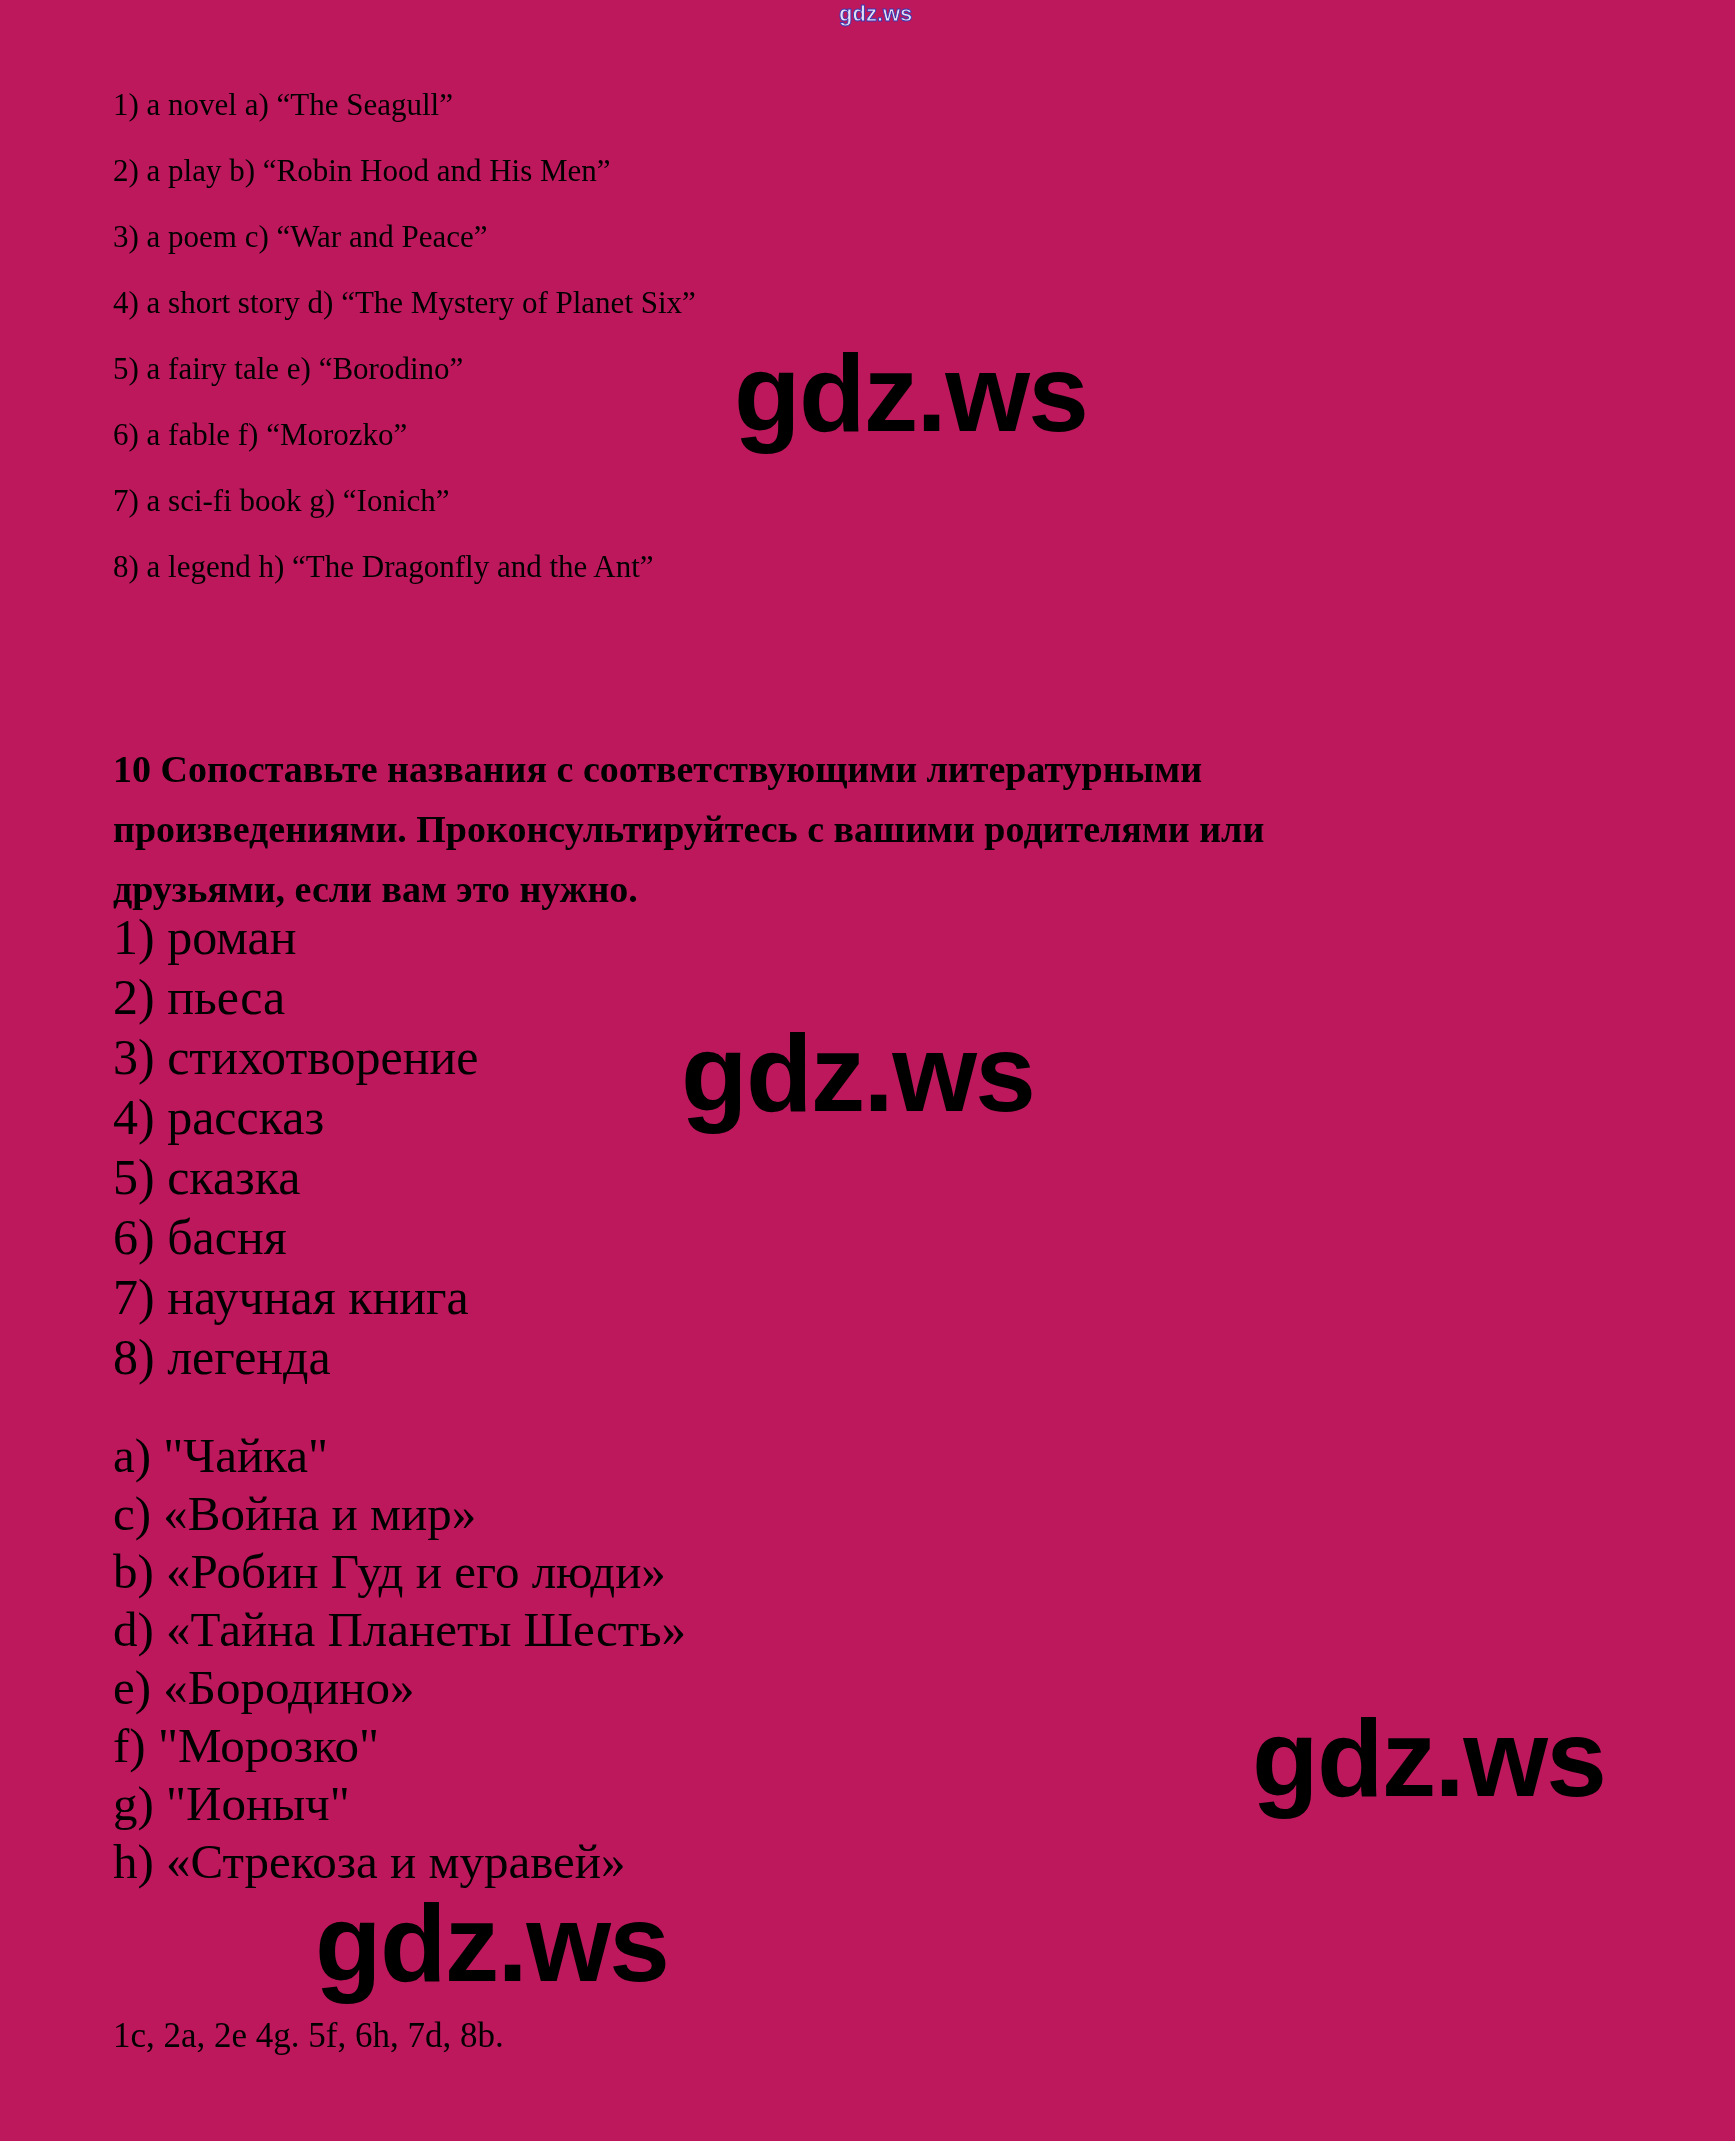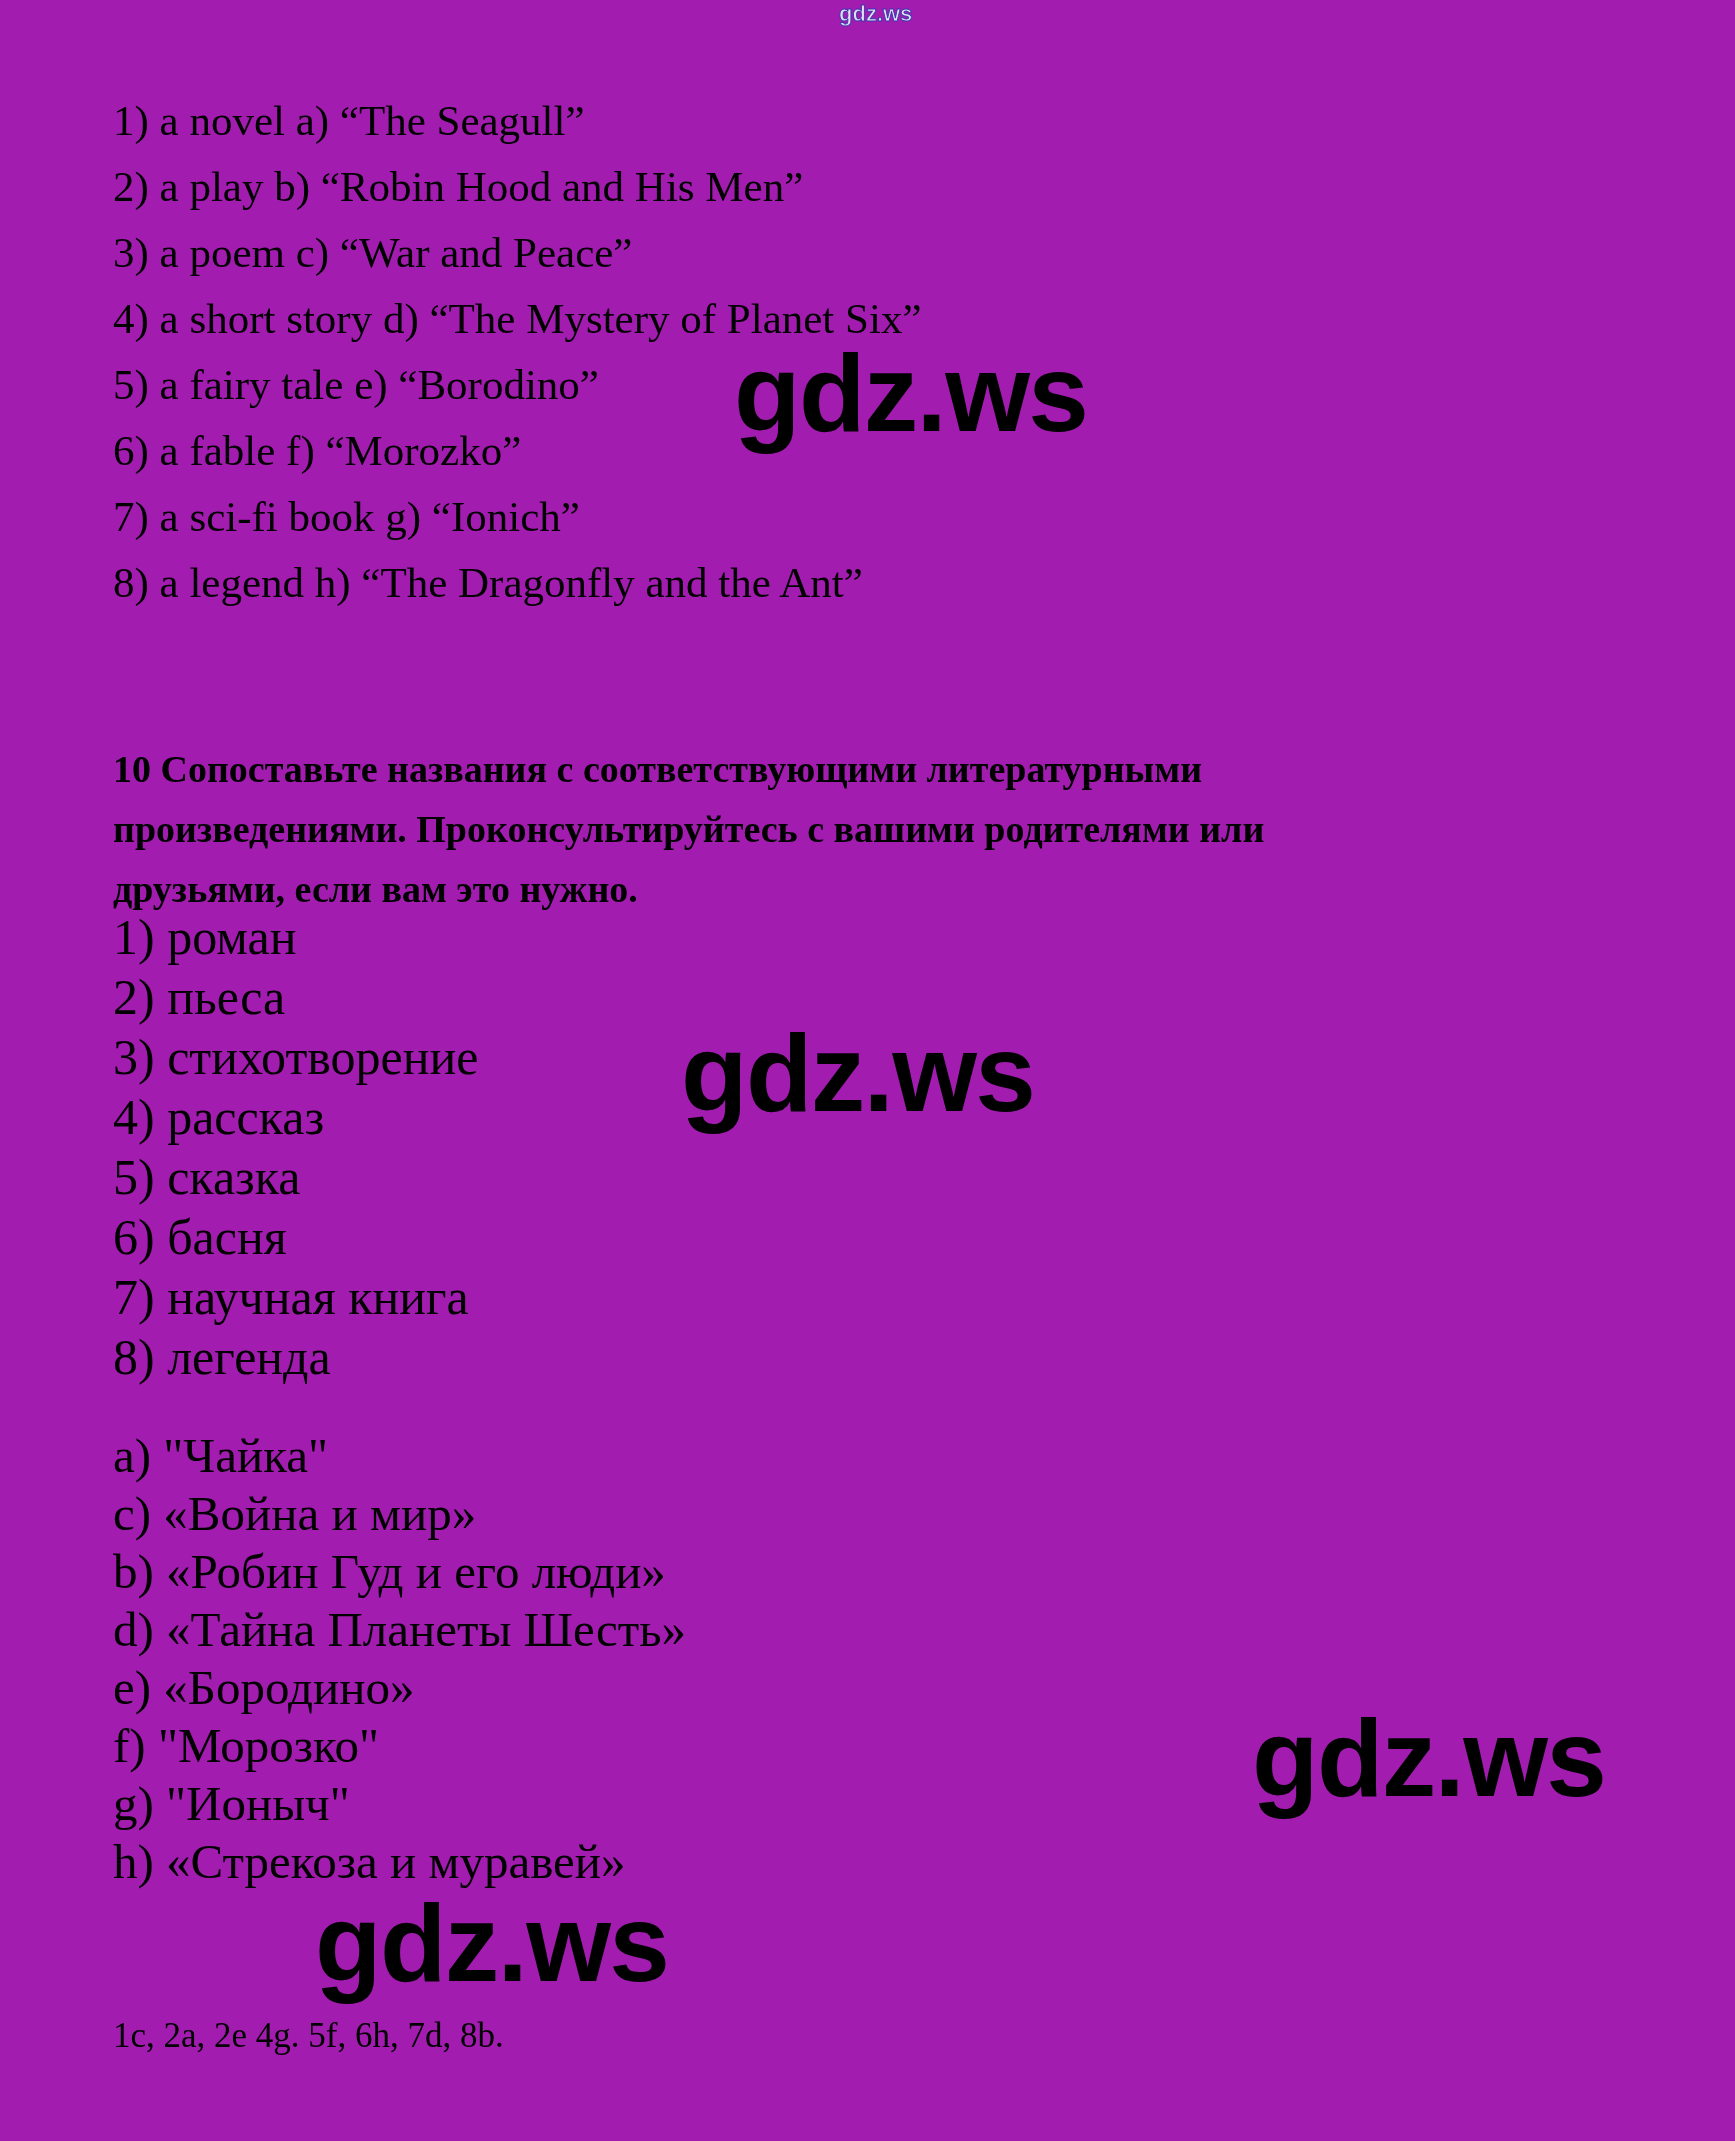--- a/index.html
+++ b/index.html
@@ -4,35 +4,34 @@
 <style>
   html, body {
     margin: 0;
     padding: 0;
     background: #ffffff;
   }
   .page {
     position: relative;
     width: 1735px;
     height: 2141px;
-    background: #a21caf;
+    background: #be185d;
     overflow: hidden;
     font-family: "Liberation Serif", serif;
     color: #000000;
   }
   .textline {
     white-space: pre;
   }
   .list-en {
     position: absolute;
     left: 113px;
     top: 72px;
-    font-size: 43px;
+    font-size: 31px;
     line-height: 66px;
-    margin-top: 16px;
   }
   .task-heading {
     position: absolute;
     left: 113px;
     top: 739px;
     font-size: 38px;
     line-height: 60px;
     font-weight: bold;
     white-space: pre-line;
     width: 1576px;

